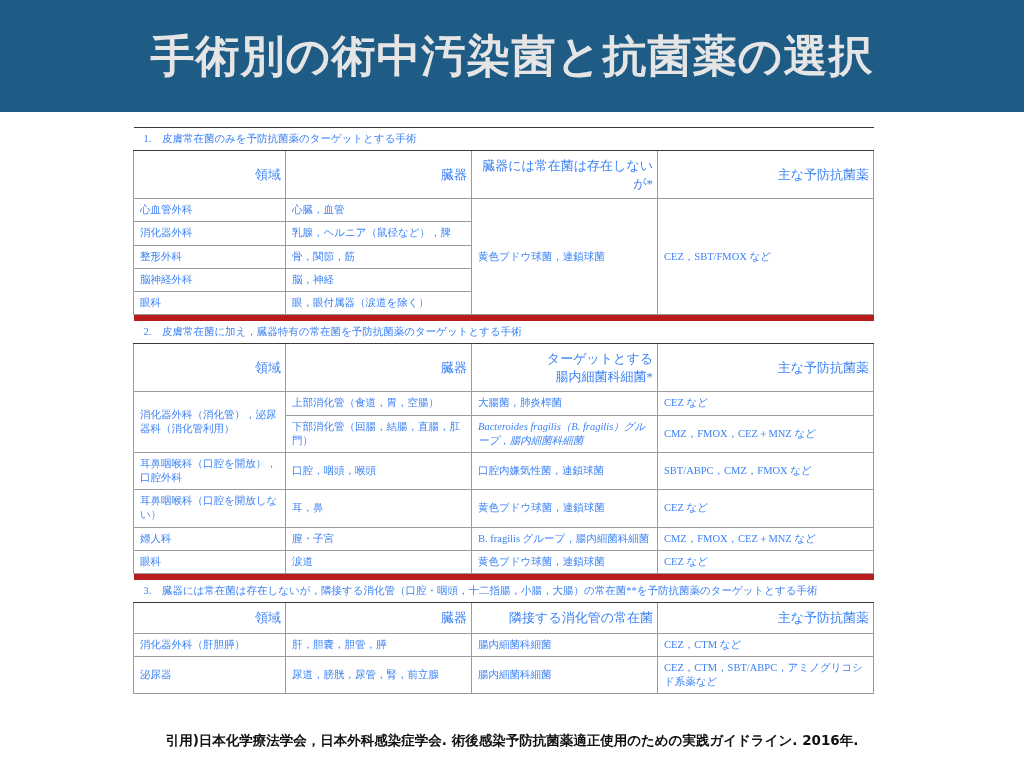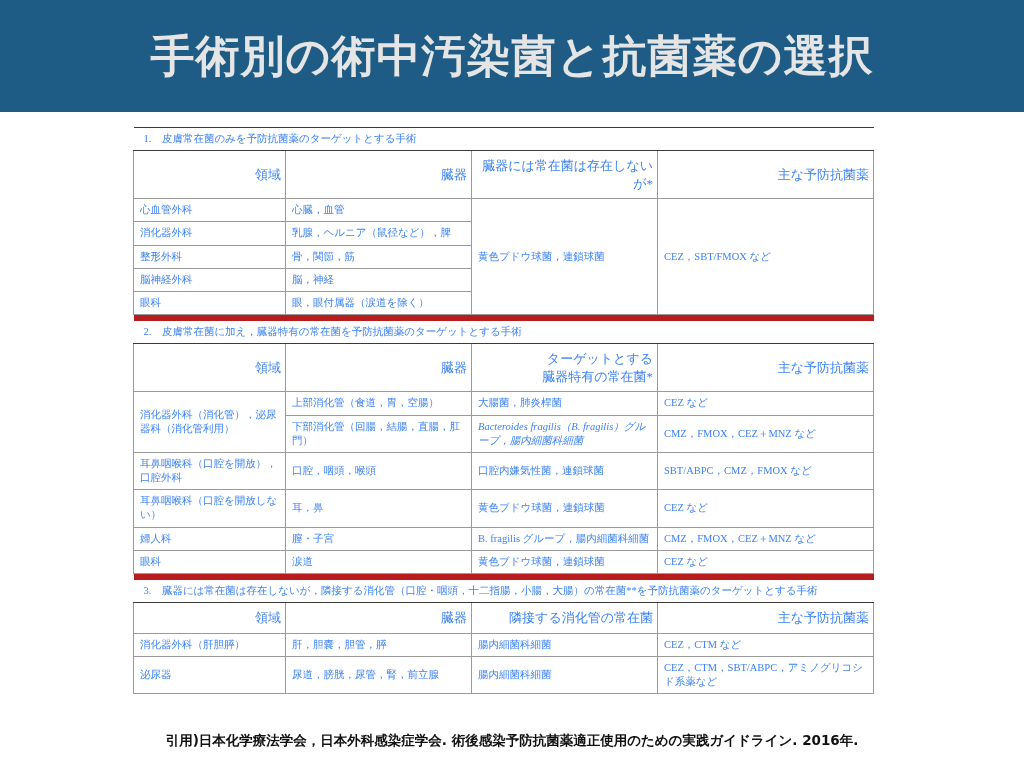--- a/index.html
+++ b/index.html
@@ -162,21 +162,21 @@
           </colgroup>
         <tbody>
           <tr class="section">
             <td colspan="4">2.　皮膚常在菌に加え，臓器特有の常在菌を予防抗菌薬のターゲットとする手術</td>
           </tr>
           <tr class="head">
             <td>領域</td>
             <td>臓器</td>
             <td>
               <div>ターゲットとする</div>
-              <div>臓器特有の常在菌*</div>
+              <div>腸内細菌科細菌*</div>
             </td>
             <td>主な予防抗菌薬</td>
           </tr>
           <tr>
             <td rowspan="2">消化器外科（消化管），泌尿器科（消化管利用）</td>
             <td>上部消化管（食道，胃，空腸）</td>
             <td>大腸菌，肺炎桿菌</td>
             <td>CEZ など</td>
           </tr>
           <tr>

